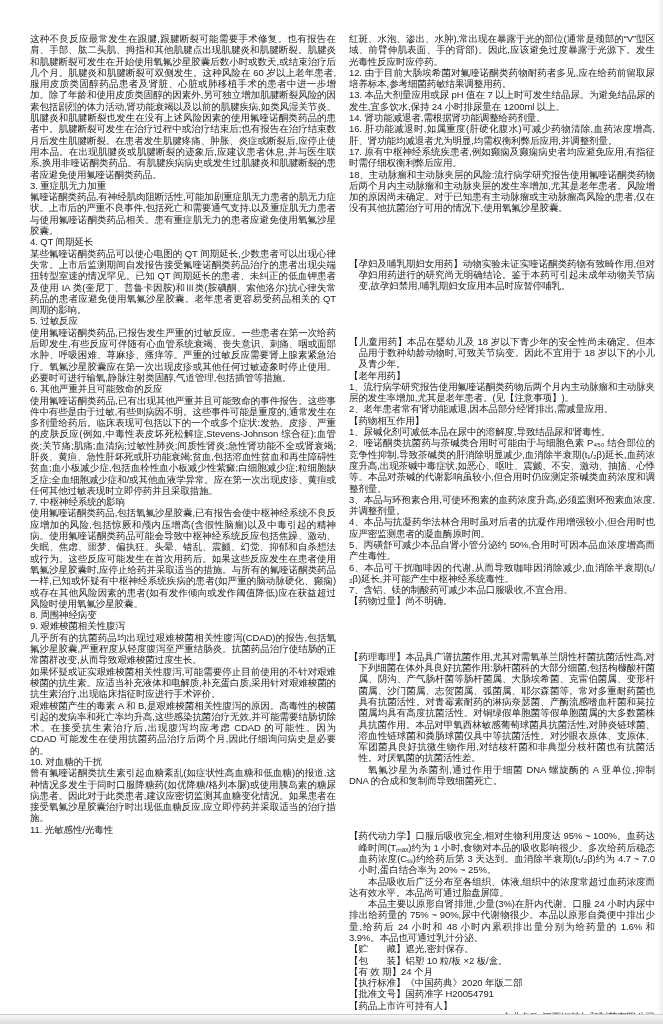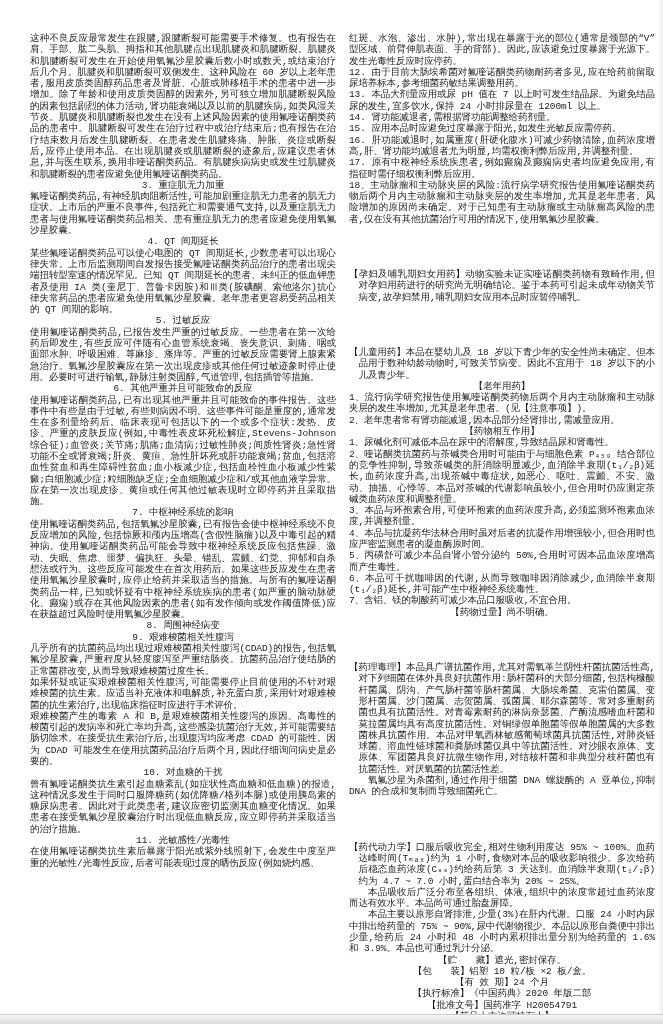--- a/index.html
+++ b/index.html
@@ -2,37 +2,37 @@
 <html lang="zh"><head>
 <meta charset="utf-8">
 <style>
   html,body{margin:0;padding:0;}
   body{background:#ffffff;}
   .page{
     position:relative;
     width:663px;height:1024px;
     background:#ffffff;
     overflow:hidden;
-    font-family:Liberation Mono, monospace;
+    font-family:Liberation Sans, sans-serif;
     color:#1c1c1c;
   }
   .columns{
     display:flex;
     padding:33px 8px 0 30px;
     gap:13px;
   }
   .col{
     width:306px;
     font-size:9.5px;
     line-height:11.3px;
     letter-spacing:-0.1px;
   }
   .blk{margin:0;}
   .p{text-align:justify;}
-  .h{text-align:center;}
+  .h{text-align:left;}
   .hang{padding-left:1em;text-indent:-1em;text-align:justify;margin-top:44px;}
   .ind{text-indent:2em;text-align:justify;}
   .ind1{padding-left:1em;text-align:right;}
   .scan-edge-bottom{
     position:absolute;left:0;right:0;bottom:0;height:9px;
     background:linear-gradient(#f7f7f7,#dcdcdc);
     border-top:1px solid #cccccc;
   }
   .scan-edge-right{
     position:absolute;top:0;right:0;bottom:0;width:5px;
@@ -57,28 +57,26 @@
         <div class="blk h">7. 中枢神经系统的影响</div>
         <div class="blk p">使用氟喹诺酮类药品,包括氧氟沙星胶囊,已有报告会使中枢神经系统不良反应增加的风险,包括惊厥和颅内压增高(含假性脑瘤)以及中毒引起的精神病。使用氟喹诺酮类药品可能会导致中枢神经系统反应包括焦躁、激动、失眠、焦虑、噩梦、偏执狂、头晕、错乱、震颤、幻觉、抑郁和自杀想法或行为。这些反应可能发生在首次用药后。如果这些反应发生在患者使用氧氟沙星胶囊时,应停止给药并采取适当的措施。与所有的氟喹诺酮类药品一样,已知或怀疑有中枢神经系统疾病的患者(如严重的脑动脉硬化、癫痫)或存在其他风险因素的患者(如有发作倾向或发作阈值降低)应在获益超过风险时使用氧氟沙星胶囊。</div>
         <div class="blk h">8. 周围神经病变</div>
         <div class="blk h">9. 艰难梭菌相关性腹泻</div>
         <div class="blk p">几乎所有的抗菌药品均出现过艰难梭菌相关性腹泻(CDAD)的报告,包括氧氟沙星胶囊,严重程度从轻度腹泻至严重结肠炎。抗菌药品治疗使结肠的正常菌群改变,从而导致艰难梭菌过度生长。</div>
         <div class="blk p">如果怀疑或证实艰难梭菌相关性腹泻,可能需要停止目前使用的不针对艰难梭菌的抗生素。应适当补充液体和电解质,补充蛋白质,采用针对艰难梭菌的抗生素治疗,出现临床指征时应进行手术评价。</div>
         <div class="blk p">艰难梭菌产生的毒素 A 和 B,是艰难梭菌相关性腹泻的原因。高毒性的梭菌引起的发病率和死亡率均升高,这些感染抗菌治疗无效,并可能需要结肠切除术。在接受抗生素治疗后,出现腹泻均应考虑 CDAD 的可能性。因为 CDAD 可能发生在使用抗菌药品治疗后两个月,因此仔细询问病史是必要的。</div>
         <div class="blk h">10. 对血糖的干扰</div>
         <div class="blk p">曾有氟喹诺酮类抗生素引起血糖紊乱(如症状性高血糖和低血糖)的报道,这种情况多发生于同时口服降糖药(如优降糖/格列本脲)或使用胰岛素的糖尿病患者。因此对于此类患者,建议应密切监测其血糖变化情况。如果患者在接受氧氟沙星胶囊治疗时出现低血糖反应,应立即停药并采取适当的治疗措施。</div>
         <div class="blk h">11. 光敏感性/光毒性</div>
-        <div class="blk p">在使用氟喹诺酮类抗生素后暴露于阳光或紫外线照射下,会发生中度至严重的光敏性/光毒性反应,后者可能表现过度的晒伤反应(例如烧灼感、</div>
       </div>
     <div class="col">
         <div class="blk p">红斑、水泡、渗出、水肿),常出现在暴露于光的部位(通常是颈部的“V”型区域、前臂伸肌表面、手的背部)。因此,应该避免过度暴露于光源下。发生光毒性反应时应停药。</div>
         <div class="blk p">12. 由于目前大肠埃希菌对氟喹诺酮类药物耐药者多见,应在给药前留取尿培养标本,参考细菌药敏结果调整用药。</div>
         <div class="blk p">13. 本品大剂量应用或尿 pH 值在 7 以上时可发生结晶尿。为避免结晶尿的发生,宜多饮水,保持 24 小时排尿量在 1200ml 以上。</div>
         <div class="blk p">14. 肾功能减退者,需根据肾功能调整给药剂量。</div>
-        <div class="blk p">15. 应用本品时应避免过度暴露于阳光,如发生光敏反应需停药。</div>
         <div class="blk p">16. 肝功能减退时,如属重度(肝硬化腹水)可减少药物清除,血药浓度增高,肝、肾功能均减退者尤为明显,均需权衡利弊后应用,并调整剂量。</div>
         <div class="blk p">17. 原有中枢神经系统疾患者,例如癫痫及癫痫病史者均应避免应用,有指征时需仔细权衡利弊后应用。</div>
         <div class="blk p">18、主动脉瘤和主动脉夹层的风险:流行病学研究报告使用氟喹诺酮类药物后两个月内主动脉瘤和主动脉夹层的发生率增加,尤其是老年患者。风险增加的原因尚未确定。对于已知患有主动脉瘤或主动脉瘤高风险的患者,仅在没有其他抗菌治疗可用的情况下,使用氧氟沙星胶囊。</div>
         <div class="blk hang">【孕妇及哺乳期妇女用药】动物实验未证实喹诺酮类药物有致畸作用,但对孕妇用药进行的研究尚无明确结论。鉴于本药可引起未成年动物关节病变,故孕妇禁用,哺乳期妇女应用本品时应暂停哺乳。</div>
         <div class="blk hang">【儿童用药】本品在婴幼儿及 18 岁以下青少年的安全性尚未确定。但本品用于数种幼龄动物时,可致关节病变。因此不宜用于 18 岁以下的小儿及青少年。</div>
         <div class="blk h">【老年用药】</div>
         <div class="blk p">1、流行病学研究报告使用氟喹诺酮类药物后两个月内主动脉瘤和主动脉夹层的发生率增加,尤其是老年患者。(见【注意事项】)。</div>
         <div class="blk p">2、老年患者常有肾功能减退,因本品部分经肾排出,需减量应用。</div>
         <div class="blk h">【药物相互作用】</div>
         <div class="blk p">1、尿碱化剂可减低本品在尿中的溶解度,导致结晶尿和肾毒性。</div>

